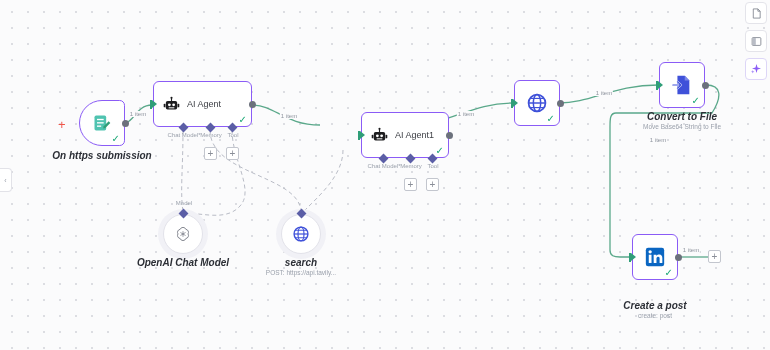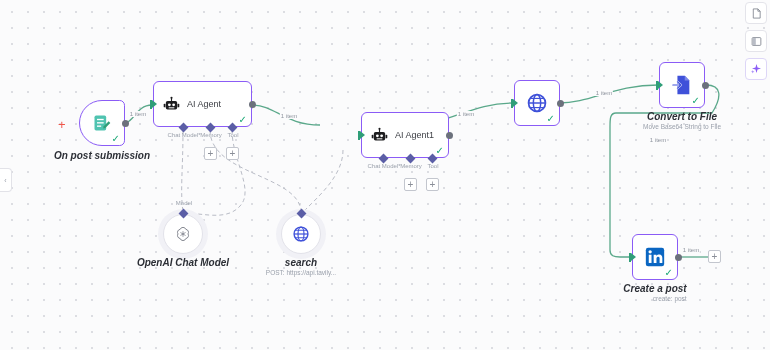--- a/index.html
+++ b/index.html
@@ -147,21 +147,21 @@
         <rect x="3" y="3" width="14" height="18" rx="2" fill="#4fc3b0"></rect>
         <rect x="6" y="7" width="8" height="1.6" fill="#ffffff"></rect>
         <rect x="6" y="11" width="8" height="1.6" fill="#ffffff"></rect>
         <rect x="6" y="15" width="5" height="1.6" fill="#ffffff"></rect>
         <path d="M14 16 L20 10 L22 12 L16 18 L13.5 18.5 z" fill="#2f9e78"></path>
       </svg>
       <span class="tick">✓</span>
     </div>
     <div class="port-out" style="left:43px;top:20px;"></div>
     <div class="caption" style="top:50px;">
-      <div class="cap-title">On post submission</div>
+      <div class="cap-title">On https submission</div>
       <div class="cap-sub"></div>
     </div>
   </div>
 
   <div class="node" style="left:153px;top:81px;">
     <div class="box wide" style="width:99px;">
       <svg width="17" height="17" viewBox="0 0 24 24">
         <rect x="4" y="7" width="16" height="12" rx="2.5" fill="#1d1d1f"></rect>
         <circle cx="9" cy="12.5" r="2" fill="#ffffff"></circle>
         <circle cx="15" cy="12.5" r="2" fill="#ffffff"></circle>
@@ -258,21 +258,21 @@
         <rect x="2" y="2" width="20" height="20" rx="2.5" fill="#0a66c2"></rect>
         <rect x="5.2" y="9.5" width="3" height="9" fill="#ffffff"></rect>
         <circle cx="6.7" cy="6.4" r="1.8" fill="#ffffff"></circle>
         <path d="M10.5 9.5 h3 v1.3 c0.7-1.1 1.9-1.6 3.1-1.6 2.2 0 3.4 1.4 3.4 3.9 v5.4 h-3 v-4.8 c0-1.2-0.4-2-1.5-2 -1 0-1.6 0.7-1.8 1.4 -0.1 0.3-0.1 0.6-0.1 0.9 v4.5 h-3 z" fill="#ffffff"></path>
       </svg>
       <span class="tick">✓</span>
     </div>
     <div class="port-in-bar" style="left:-3px;top:19px;"></div>
     <div class="port-in" style="left:-1px;top:19px;"></div>
     <div class="port-out" style="left:43px;top:20px;"></div>
-    <div class="caption" style="top:49px;text-align:right;">
+    <div class="caption" style="top:66px;">
       <div class="cap-title">Create a post</div>
       <div class="cap-sub">create: post</div>
     </div>
   </div>
 
   <div class="plusbox" style="left:708px;top:250px;">+</div>
 
   <div class="subnode" style="left:281px;top:214px;">
     <div class="circle">
       <svg width="18" height="18" viewBox="0 0 24 24">

